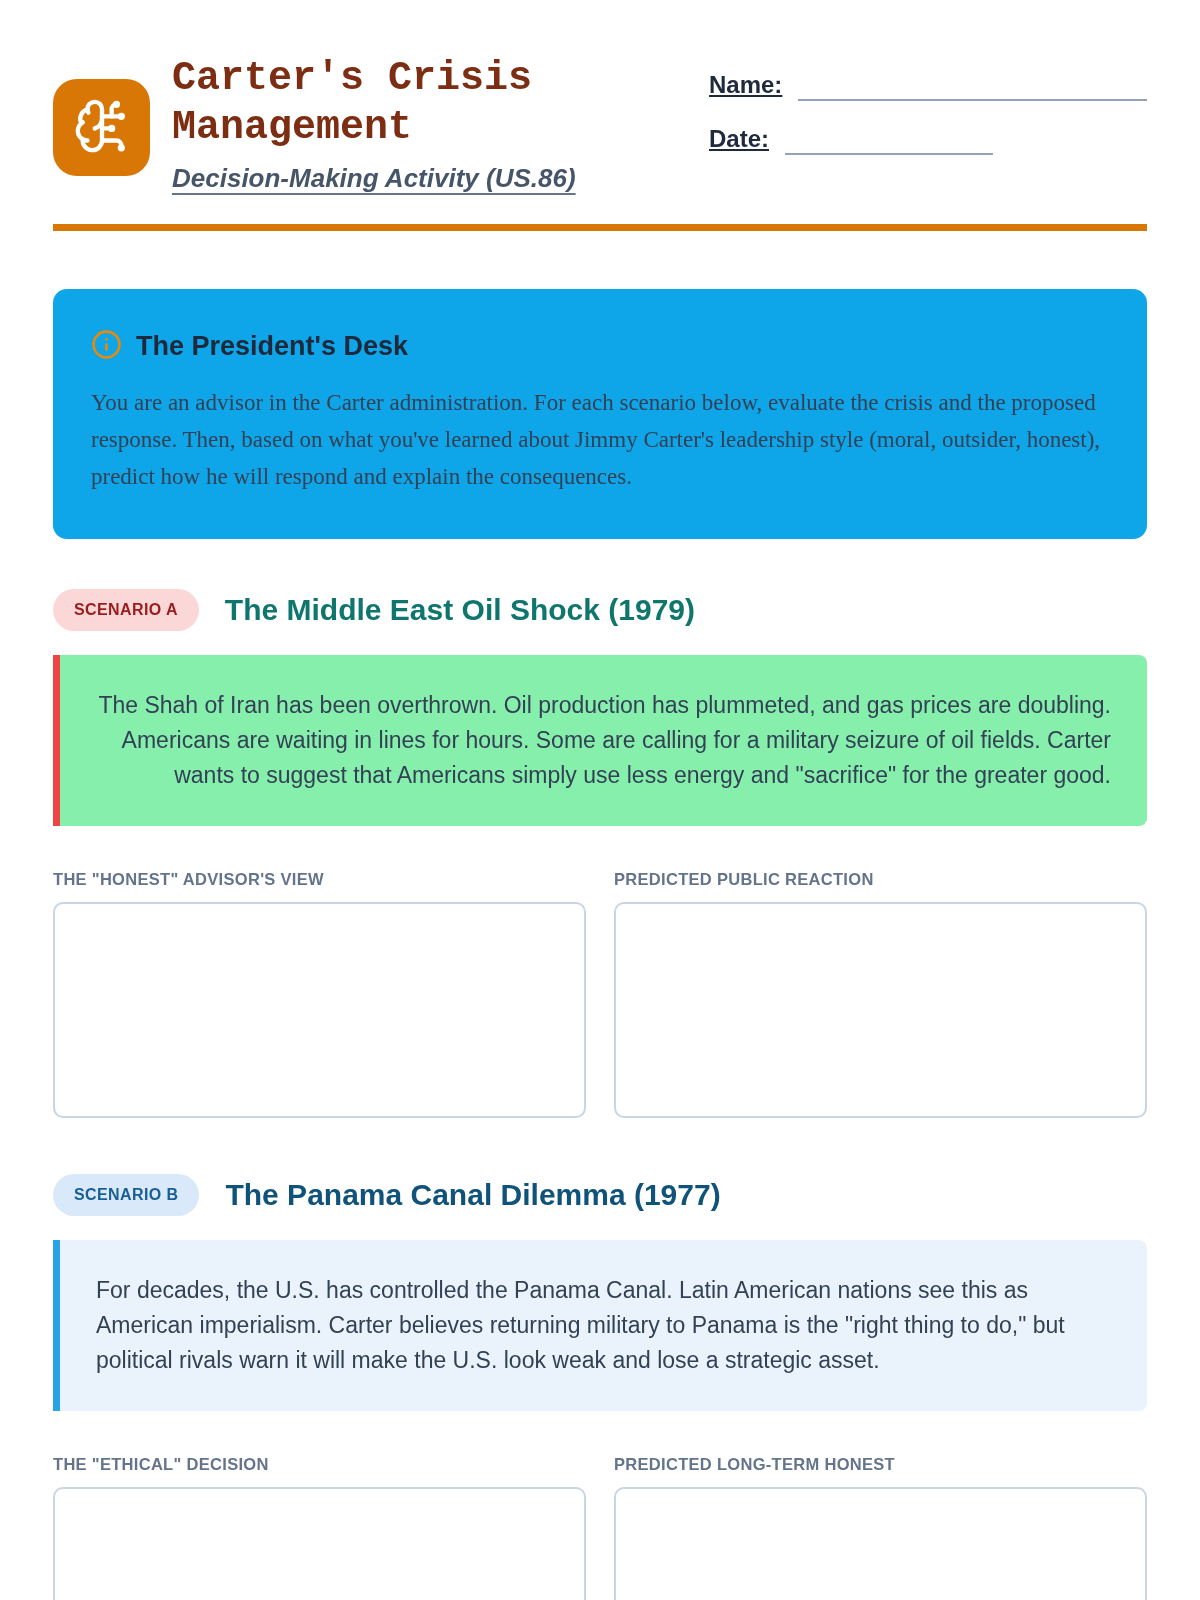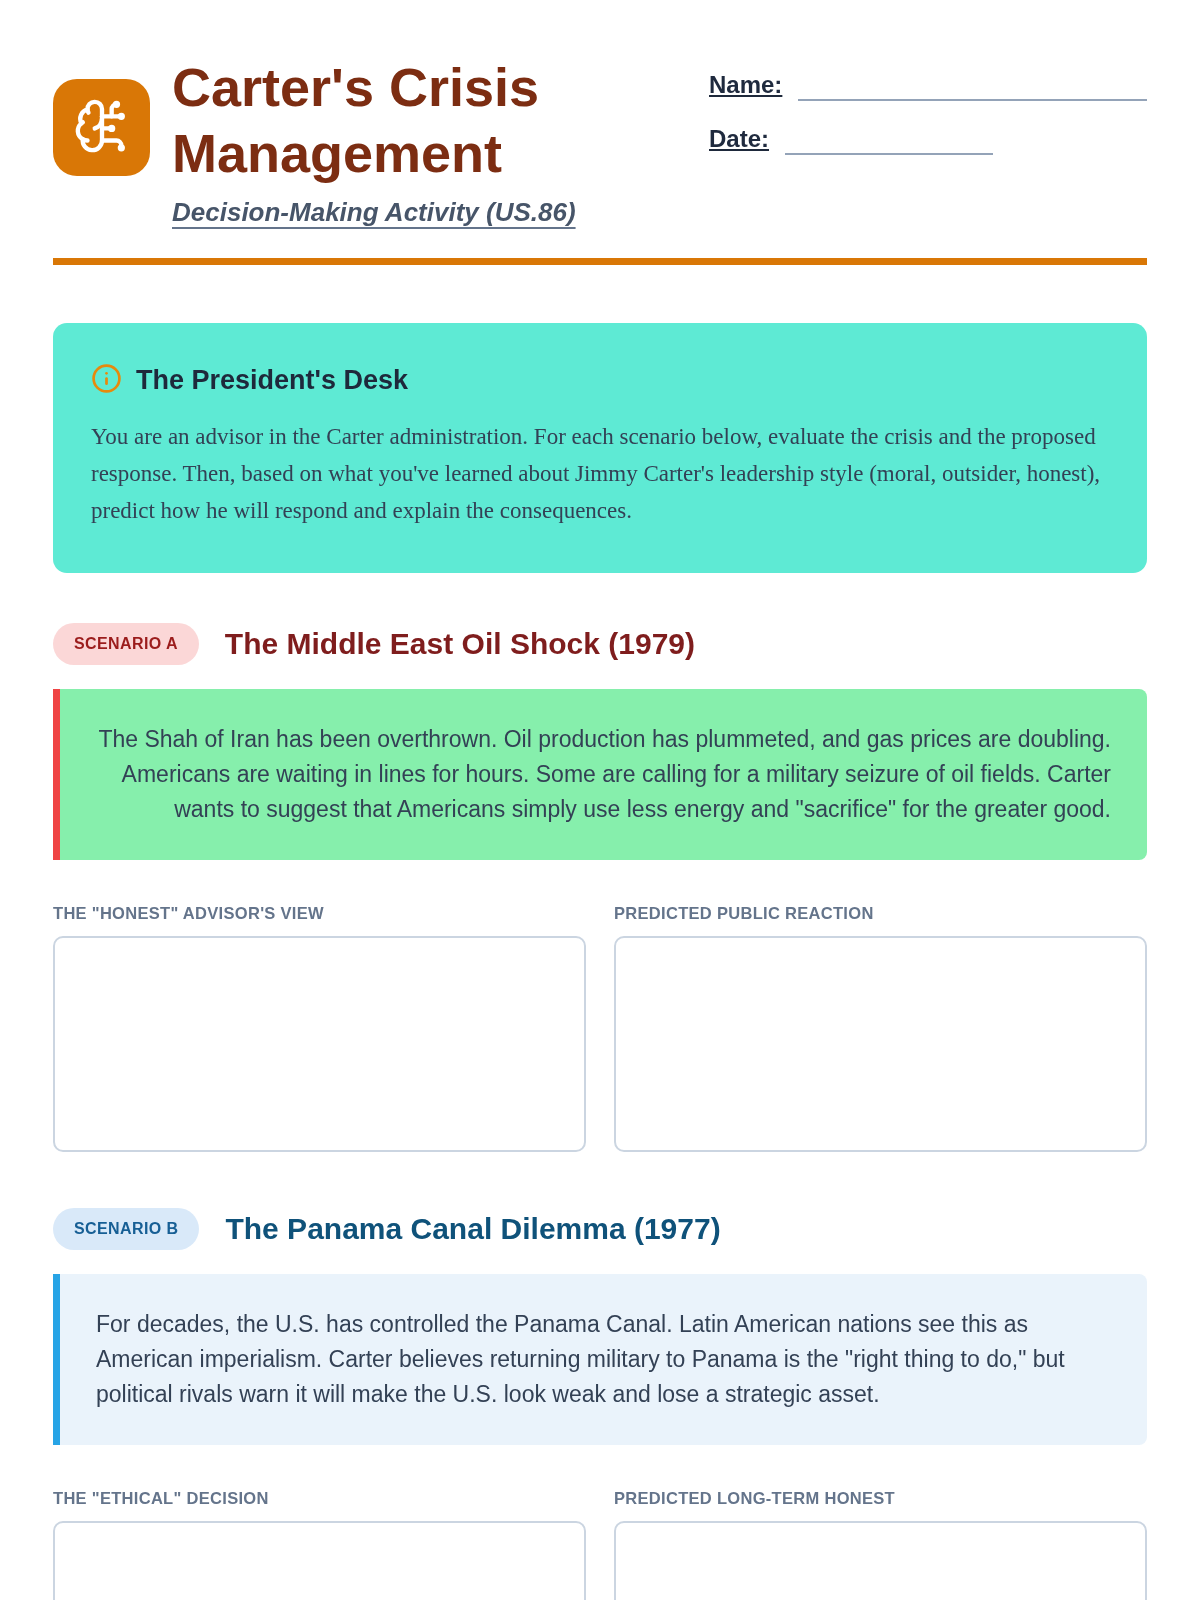--- a/index.html
+++ b/index.html
@@ -16,22 +16,22 @@
   .header { display: flex; justify-content: space-between; padding-top: 55px; }
   .brand { display: flex; gap: 22px; }
   .logo {
     width: 97px; height: 97px; flex: none;
     background: #d97706; border-radius: 24px;
     margin-top: 24px;
     display: flex; align-items: center; justify-content: center;
   }
   .titles h1 {
     margin: 0; max-width: 430px;
-    font-family: Liberation Sans, sans-serif;
-    font-weight: bold; font-size: 54px; line-height: 1.22;
+    font-family: Liberation Mono, monospace;
+    font-weight: bold; font-size: 40px; line-height: 1.22;
     color: #7c2d12;
   }
   .subtitle {
     margin-top: 10px;
     font-size: 26px; font-style: italic; color: #475569;
     text-decoration: underline; text-decoration-thickness: 2px;
     text-underline-offset: 6px; text-decoration-color: #64748b;
     font-weight: bold;
   }
   .fillins { width: 438px; padding-top: 16px; flex: none; }
@@ -39,21 +39,21 @@
   .fill-label { font-size: 24px; font-weight: bold; color: #1f2a3e; padding-bottom: 2px; }
   .fill-line { border-bottom: 2px solid #94a3b8; height: 28px; }
   .fill-line.name { flex: 1; }
   .fill-line.date { width: 208px; }
 
   .rule { height: 7px; background: #d97706; margin-top: 30px; }
 
   
   .intro {
     margin-top: 58px;
-    background: #5eead4; border-radius: 14px;
+    background: #0ea5e9; border-radius: 14px;
     padding: 40px 38px 44px 38px;
   }
   .intro-head { display: flex; align-items: center; gap: 14px; }
   .intro-title { font-size: 27px; font-weight: bold; color: #1e293b; }
   .intro-body { margin-top: 20px; font-size: 23px; line-height: 37px; color: #334155; max-width: 1010px; font-family: Liberation Serif, serif; }
 
   
   .scenario { margin-top: 50px; }
   .scenario + .scenario { margin-top: 56px; }
   .scenario-head { display: flex; align-items: center; gap: 26px; }
@@ -62,21 +62,21 @@
     padding: 12px 21px; border-radius: 999px; white-space: nowrap;
   }
   .scenario-title { font-size: 30px; font-weight: bold; }
   .panel {
     margin-top: 24px;
     padding: 33px 36px;
     font-size: 23px; line-height: 35px; color: #334155;
     border-left: 7px solid; border-radius: 0 8px 8px 0;
   }
   .acc-a .badge { background: #fbd7d7; color: #9b1c1c; }
-  .acc-a .scenario-title { color: #7f1d1d; }
+  .acc-a .scenario-title { color: #0f766e; }
   .acc-a .panel { background: #86efac; border-color: #ef4444; text-align: right; }
   .acc-b .badge { background: #d9e9f9; color: #175f95; }
   .acc-b .scenario-title { color: #0f527a; }
   .acc-b .panel { background: #eaf3fb; border-color: #27a4e6; }
 
   .fields { margin-top: 44px; display: grid; grid-template-columns: 1fr 1fr; gap: 28px; }
   .field-label {
     font-size: 16.5px; font-weight: bold; color: #64748b;
     letter-spacing: 0.3px; margin-bottom: 13px;
   }

